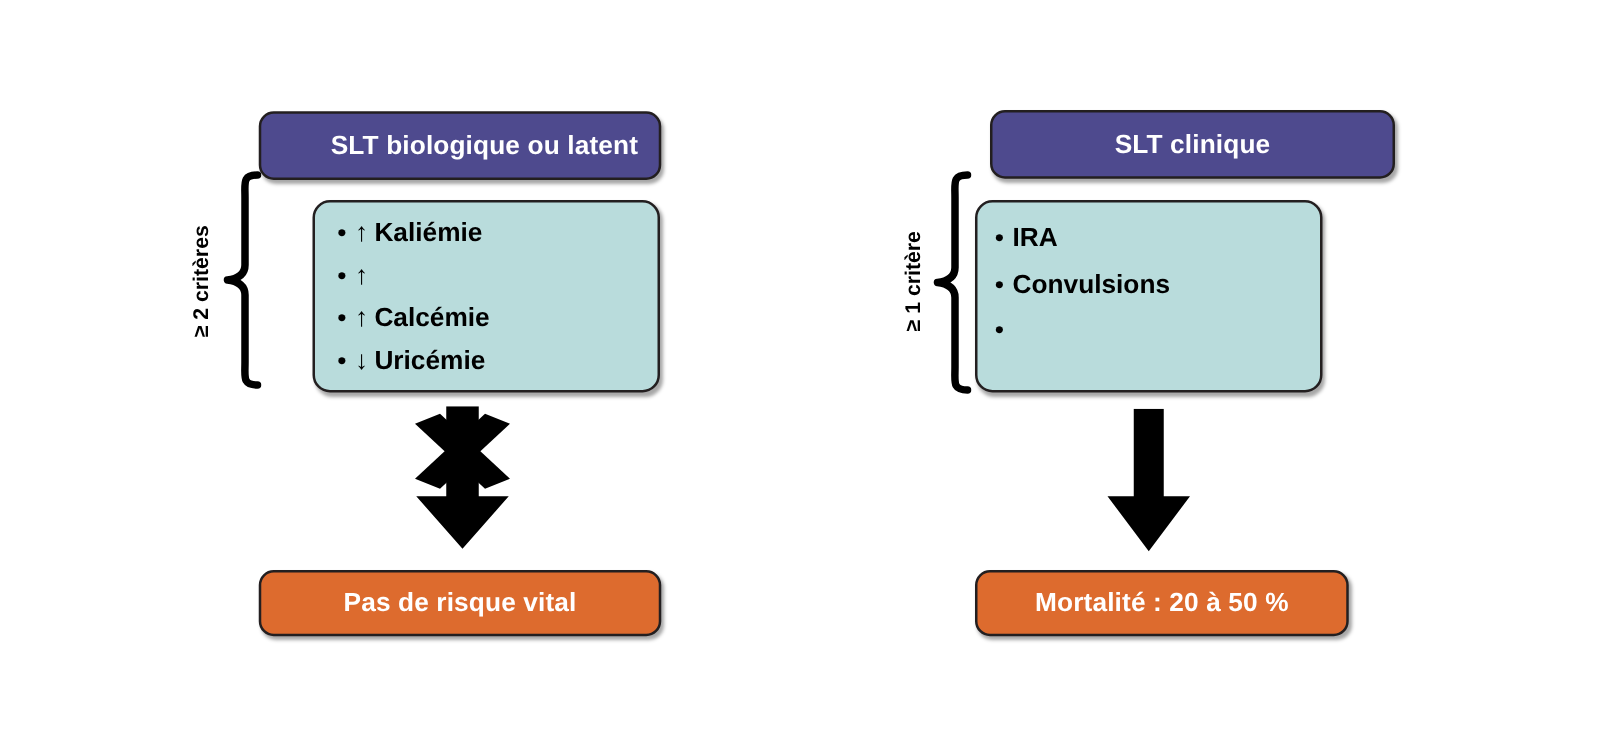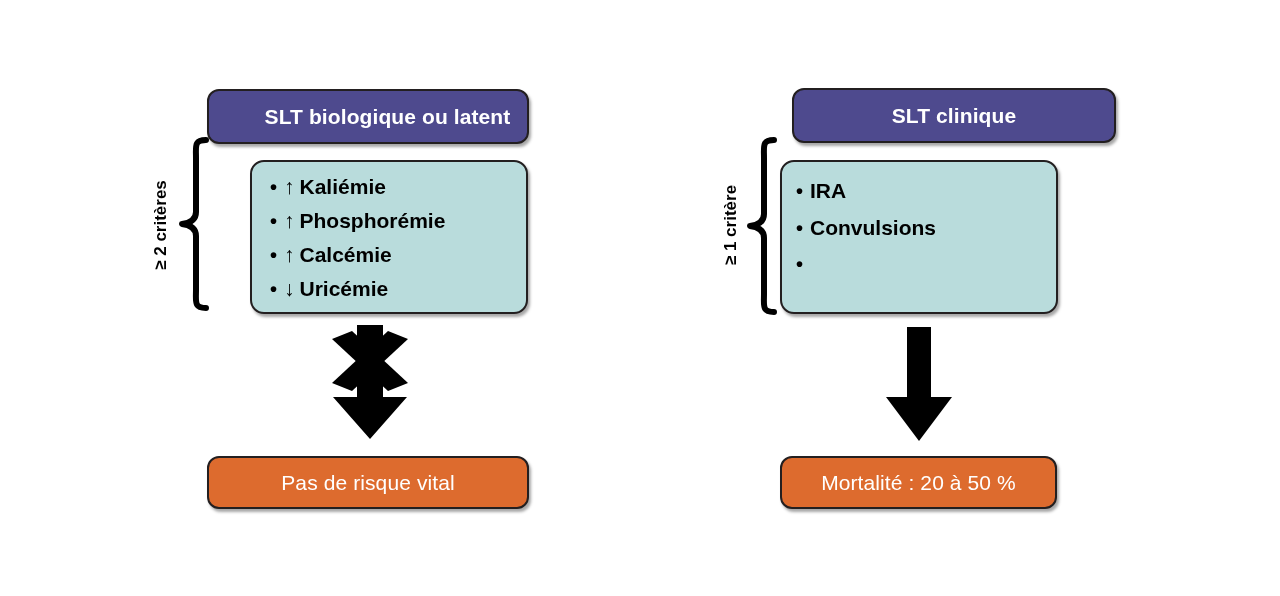--- a/index.html
+++ b/index.html
@@ -34,21 +34,21 @@
     background: #4e4a8e;
     color: #ffffff;
     font-size: 21px;
     font-weight: bold;
     letter-spacing: 0.1px;
   }
   .box-result {
     background: #dd6b2e;
     color: #ffffff;
     font-size: 21px;
-    font-weight: normal;
+    font-weight: bold;
     letter-spacing: 0.1px;
   }
   .box-criteria {
     background: #b9dcdc;
     border-radius: 14px;
     display: block;
     padding: 14px 0 0 0;
   }
 
   
@@ -121,21 +121,20 @@
     <div class="box box-criteria" style="left:250px; top:160px; width:278px; height:154px;">
       <ul class="criteria-list">
         <li class="criteria-item">
           <span class="bullet">•</span>
           <span class="trend">↑</span>
           <span>Kaliémie</span>
         </li>
         <li class="criteria-item">
           <span class="bullet">•</span>
           <span class="trend">↑</span>
-          <span>Phosphorémie</span>
         </li>
         <li class="criteria-item">
           <span class="bullet">•</span>
           <span class="trend">↑</span>
           <span>Calcémie</span>
         </li>
         <li class="criteria-item">
           <span class="bullet">•</span>
           <span class="trend">↓</span>
           <span>Uricémie</span>
@@ -186,18 +185,18 @@
         </li>
       </ul>
     </div>
 
     <div class="arrow-wrap" style="left:884px; top:327px;">
       <svg width="70" height="116" viewBox="0 0 70 116">
         <path d="M23 0 L47 0 L47 70 L68 70 L35 114 L2 70 L23 70 Z" fill="#000000"></path>
       </svg>
     </div>
 
-    <div class="box box-result" style="left:780px; top:456px; width:277px; height:53px;">
+    <div class="box box-result" style="left:780px; top:456px; width:299px; height:53px;">
       <span>Mortalité : 20 à 50 %</span>
     </div>
   </div>
 
 </div>
 
 </body></html>

